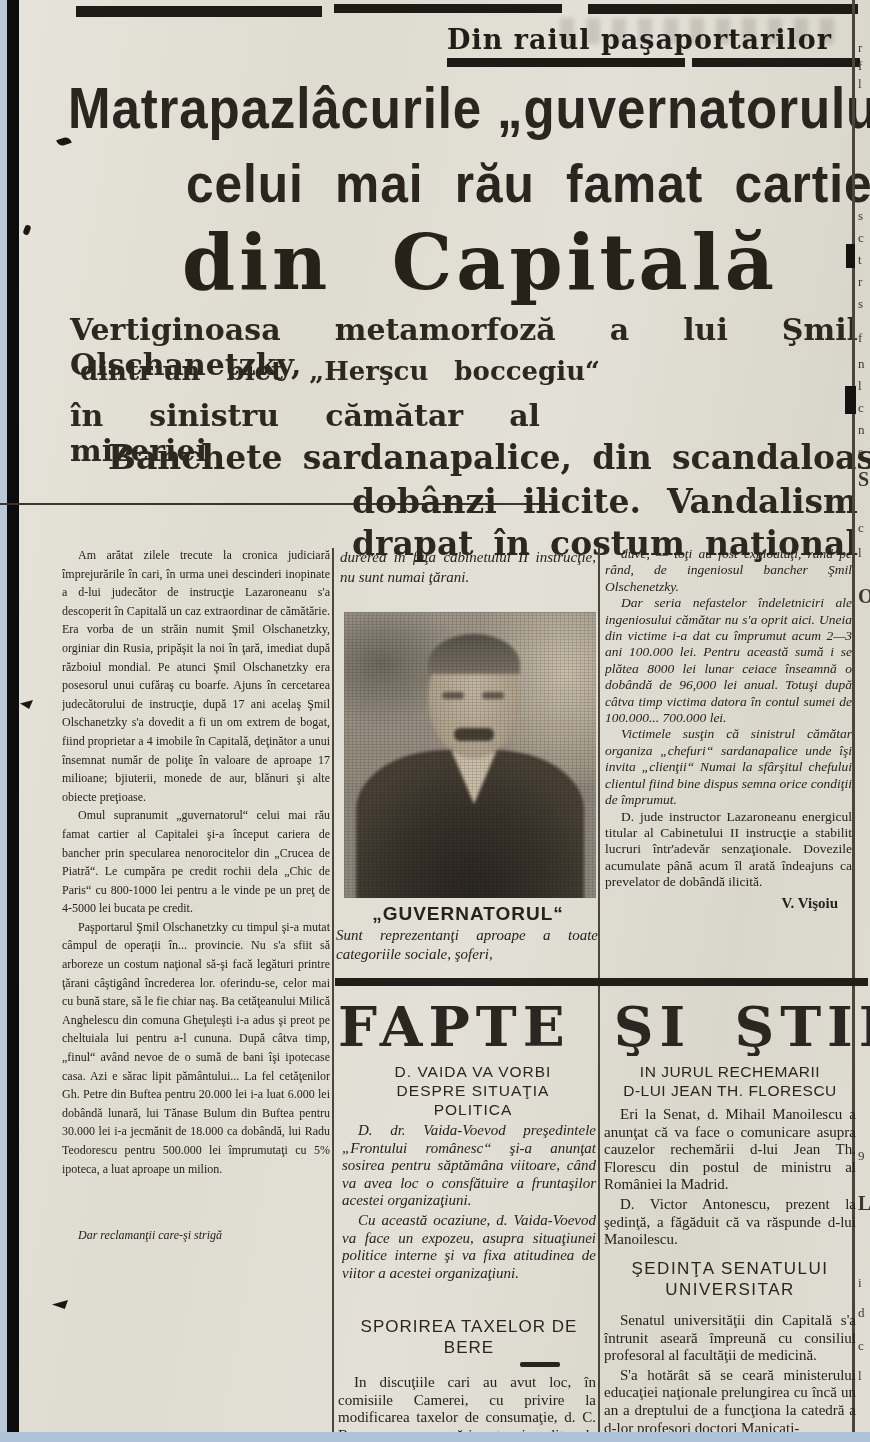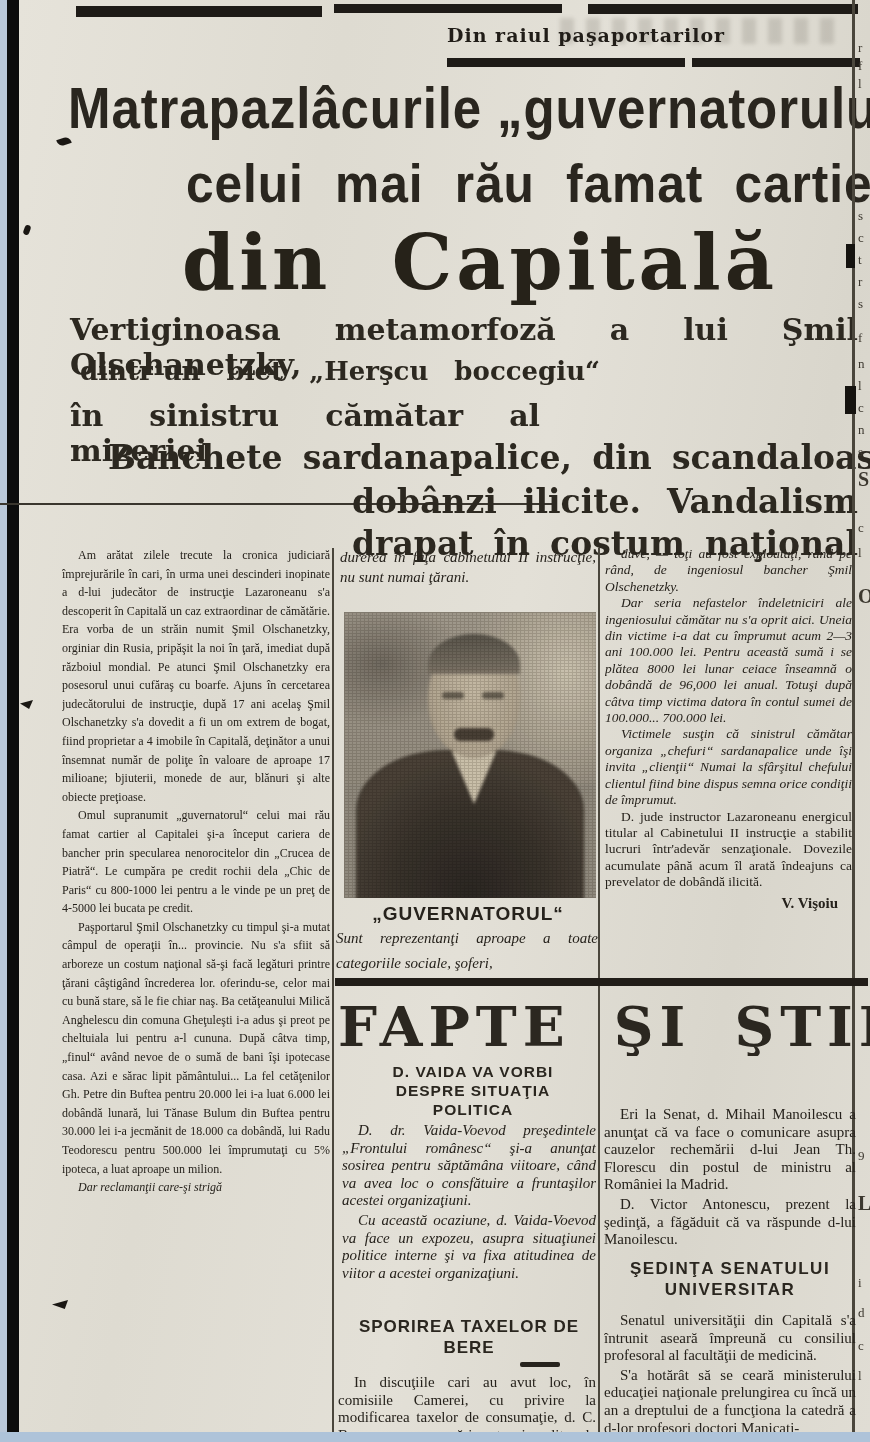--- a/index.html
+++ b/index.html
@@ -10,21 +10,21 @@
   .film-strip{position:absolute;left:7px;top:0;width:12px;height:1434px;background:#0c0c0c;}
   .scan-strip-bottom{position:absolute;left:0;top:1432px;width:870px;height:10px;background:#aec3d9;}
   .paper{position:absolute;left:19px;top:0;width:851px;height:1432px;
          background:linear-gradient(100deg,#e6e3da 0%,#dedbd1 30%,#e3e0d7 55%,#d9d6cc 80%,#e0ddd4 100%);}
   
   .bar{position:absolute;background:#1e1b17;}
   .bleed{position:absolute;left:560px;top:18px;width:280px;height:26px;opacity:.18;
          background:repeating-linear-gradient(90deg,#5a554b 0 14px,transparent 14px 26px);filter:blur(2px);}
   
   .kicker{position:absolute;left:447px;top:24px;width:412px;height:34px;
-          font-family:"DejaVu Serif",serif;font-weight:bold;font-size:19px;letter-spacing:1px;
+          font-family:"DejaVu Serif",serif;font-weight:bold;font-size:27px;letter-spacing:1px;
           white-space:nowrap;color:#211d18;}
   
   .hl-sans{position:absolute;font-family:"Liberation Sans",sans-serif;font-weight:bold;color:#2a261f;
            white-space:nowrap;}
   .hl1{left:68px;top:74px;font-size:58px;transform:scaleX(.88);transform-origin:left center;letter-spacing:1px;}
   .hl2{left:186px;top:152px;width:668px;font-size:54px;transform:scaleX(.92);transform-origin:left center;
        letter-spacing:1px;word-spacing:18px;}
   .hl3{position:absolute;left:180px;top:218px;width:600px;text-align:center;
        font-family:"DejaVu Serif",serif;font-weight:bold;font-size:76px;letter-spacing:4px;word-spacing:30px;color:#262219;}
   .deck{position:absolute;font-family:"DejaVu Serif",serif;font-weight:bold;color:#2c2820;
@@ -35,21 +35,21 @@
   .d3{left:70px;top:398px;width:470px;font-size:30px;}
   .d4{left:70px;top:438px;width:788px;font-size:33px;margin-left:38px;}
   .d5{left:352px;top:482px;width:506px;font-size:33px;}
   .d6{left:352px;top:524px;width:506px;font-size:33px;}
   .thin-rule{position:absolute;left:0;top:503px;width:556px;height:2px;background:#3a362e;}
   
   .vrule{position:absolute;width:2px;background:#4a463c;}
   .col{position:absolute;overflow:hidden;text-align:justify;}
   .col p{margin:0;text-indent:16px;}
   .col-left{left:62px;top:546px;width:268px;height:890px;font-size:12px;line-height:18.6px;}
-  .col-left .ital{font-style:italic;}
+  .col-left .ital{font-style:italic;margin-top:48px;}
   .col-mid-intro{left:340px;top:547px;width:256px;height:44px;font-style:italic;font-size:15px;line-height:20px;}
   .col-right{left:605px;top:546px;width:247px;height:420px;font-size:13.5px;line-height:16.4px;font-style:italic;}
   .col-right .roman{font-style:normal;}
   .byline{text-align:right;font-style:normal;font-weight:bold;font-size:15px;padding-right:14px;margin-top:4px;}
   
   .photo{position:absolute;left:344px;top:612px;width:252px;height:286px;overflow:hidden;background:#8f897d;}
   .photo-inner{position:absolute;inset:0;filter:blur(1.5px) contrast(.92);}
   .ph-bg1{position:absolute;left:0;top:0;width:100%;height:60%;
           background:radial-gradient(ellipse 120px 90px at 15% 30%,#6e675c 0%,transparent 70%),
                      radial-gradient(ellipse 100px 120px at 88% 35%,#cfc6b2 0%,#b0a795 60%,transparent 100%),
@@ -65,27 +65,27 @@
            background:radial-gradient(ellipse 130px 140px at 50% 95%,#241f1a 0%,#332c24 60%,#453c31 100%);
            border-radius:90px 90px 0 0/60px 60px 0 0;}
   .ph-shirt{position:absolute;left:108px;top:140px;width:44px;height:52px;background:#cfc4ad;
             clip-path:polygon(0 0,100% 0,50% 100%);}
   .ph-grain{position:absolute;inset:0;opacity:.22;mix-blend-mode:multiply;
             background:repeating-linear-gradient(0deg,#655d4f 0 1px,transparent 1px 3px),
                        repeating-linear-gradient(90deg,#655d4f 0 1px,transparent 1px 4px);}
   .caption-title{position:absolute;left:340px;top:903px;width:256px;text-align:center;
                  font-family:"Liberation Sans",sans-serif;font-weight:bold;font-size:19px;letter-spacing:1px;}
   .caption-text{position:absolute;left:336px;top:926px;width:262px;font-style:italic;
-                font-size:15px;line-height:25px;text-align:justify;}
+                font-size:15px;line-height:19px;text-align:justify;}
   
   .thick-rule{position:absolute;left:335px;top:978px;width:533px;height:8px;background:#211d18;}
   .s2-title{position:absolute;left:338px;top:994px;width:532px;height:62px;overflow:hidden;
             font-family:"DejaVu Serif",serif;font-weight:bold;font-size:55px;letter-spacing:6px;
             word-spacing:18px;white-space:nowrap;color:#2b2720;}
-  .subhead{font-family:"Liberation Sans",sans-serif;font-weight:bold;text-align:center;
+  .subhead{font-family:"Liberation Sans",sans-serif;font-weight:normal;text-align:center;
            white-space:pre-line;color:#2a261f;}
   .sh1{position:absolute;left:350px;top:1062px;width:246px;font-size:15.5px;line-height:19px;letter-spacing:1px;}
   .sh2{position:absolute;left:604px;top:1062px;width:252px;font-size:15.5px;line-height:19px;letter-spacing:.5px;}
   .subcol{position:absolute;overflow:hidden;text-align:justify;font-size:15px;line-height:17.6px;}
   .subcol p{margin:0 0 2px;text-indent:16px;}
   .subcol .ital{font-style:italic;}
   .sub-left{left:342px;top:1122px;width:254px;height:190px;}
   .sh3{position:absolute;left:342px;top:1316px;width:254px;font-size:17px;line-height:21px;letter-spacing:1px;}
   .dash{position:absolute;left:520px;top:1362px;width:40px;height:5px;background:#27231d;border-radius:2px;}
   .sub-left2{left:338px;top:1374px;width:258px;height:58px;}
@@ -180,20 +180,22 @@
     <p class="ital">Cu această ocaziune, d. Vaida-Voevod va face un expozeu, asupra situaţiunei politice interne şi va fixa atitudinea de viitor a acestei organizaţiuni.</p>
   </div>
   <div class="subhead sh3">SPORIREA TAXELOR DE
 BERE</div>
   <div class="dash"></div>
   <div class="subcol sub-left2">
     <p>In discuţiile cari au avut loc, în comisiile Camerei, cu privire la modificarea taxelor de consumaţie, d. C. Bursan a propus mărirea taxei pe litru de bere dela 3,50 lei la 4 lei, pentru sporirea fondului apărării naţionale.</p>
 
   </div>
 
+  <div class="subhead sh2">IN JURUL RECHEMARII
+D-LUI JEAN TH. FLORESCU</div>
   <div class="subcol sub-right">
     <p>Eri la Senat, d. Mihail Manoilescu a anunţat că va face o comunicare asupra cauzelor rechemării d-lui Jean Th. Florescu din postul de ministru al României la Madrid.</p>
     <p>D. Victor Antonescu, prezent la şedinţă, a făgăduit că va răspunde d-lui Manoilescu.</p>
   </div>
   <div class="subhead sh4">ŞEDINŢA SENATULUI
 UNIVERSITAR</div>
   <div class="subcol sub-right2">
     <p>Senatul universităţii din Capitală s'a întrunit aseară împreună cu consiliul profesoral al facultăţii de medicină.</p>
     <p>S'a hotărât să se ceară ministerului educaţiei naţionale prelungirea cu încă un an a dreptului de a funcţiona la catedră a d-lor profesori doctori Manicati-</p>
   </div>

